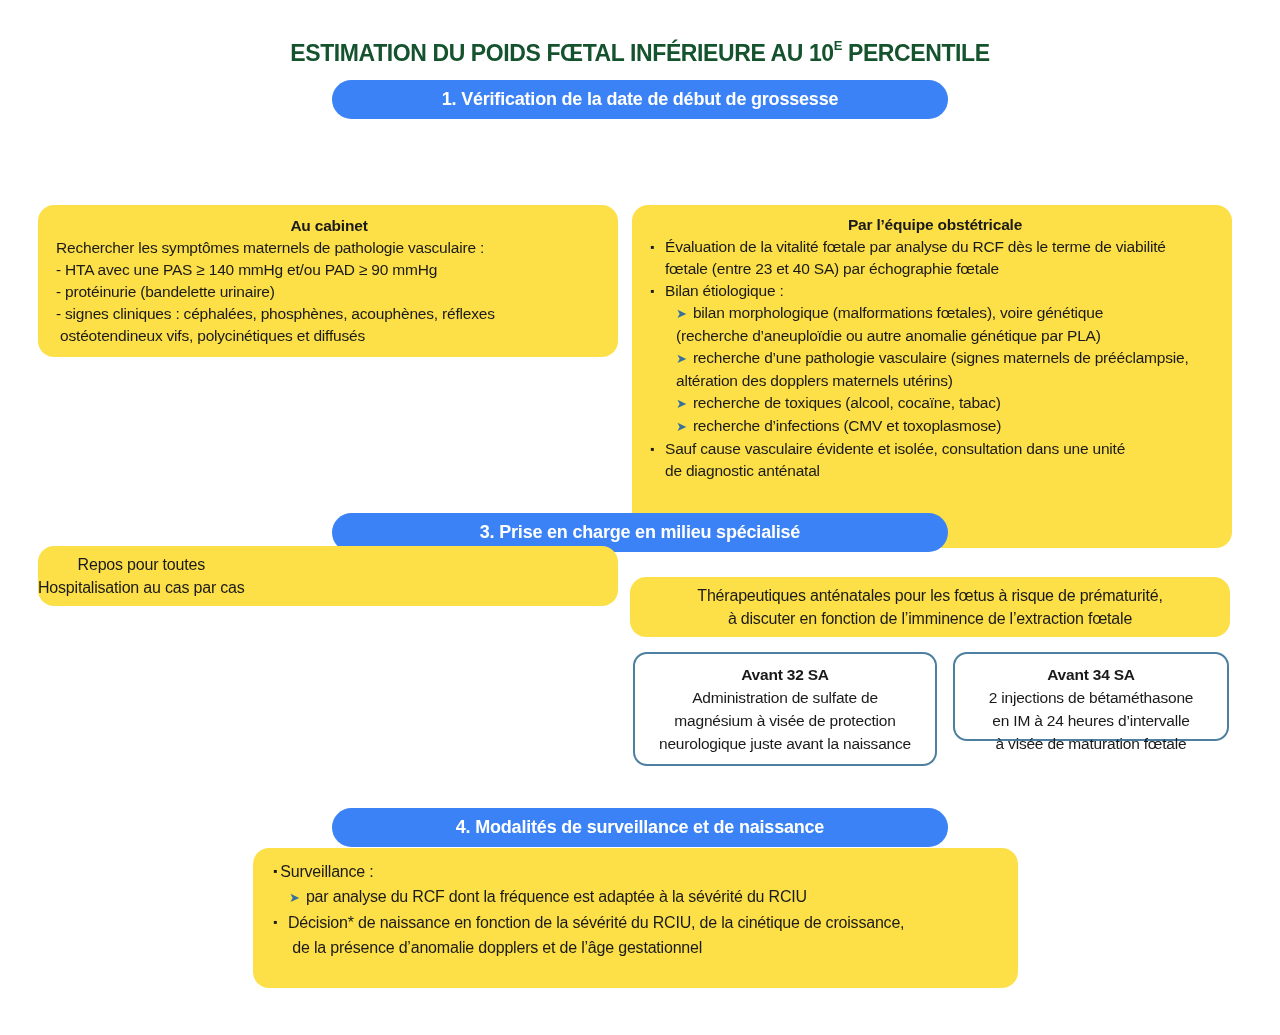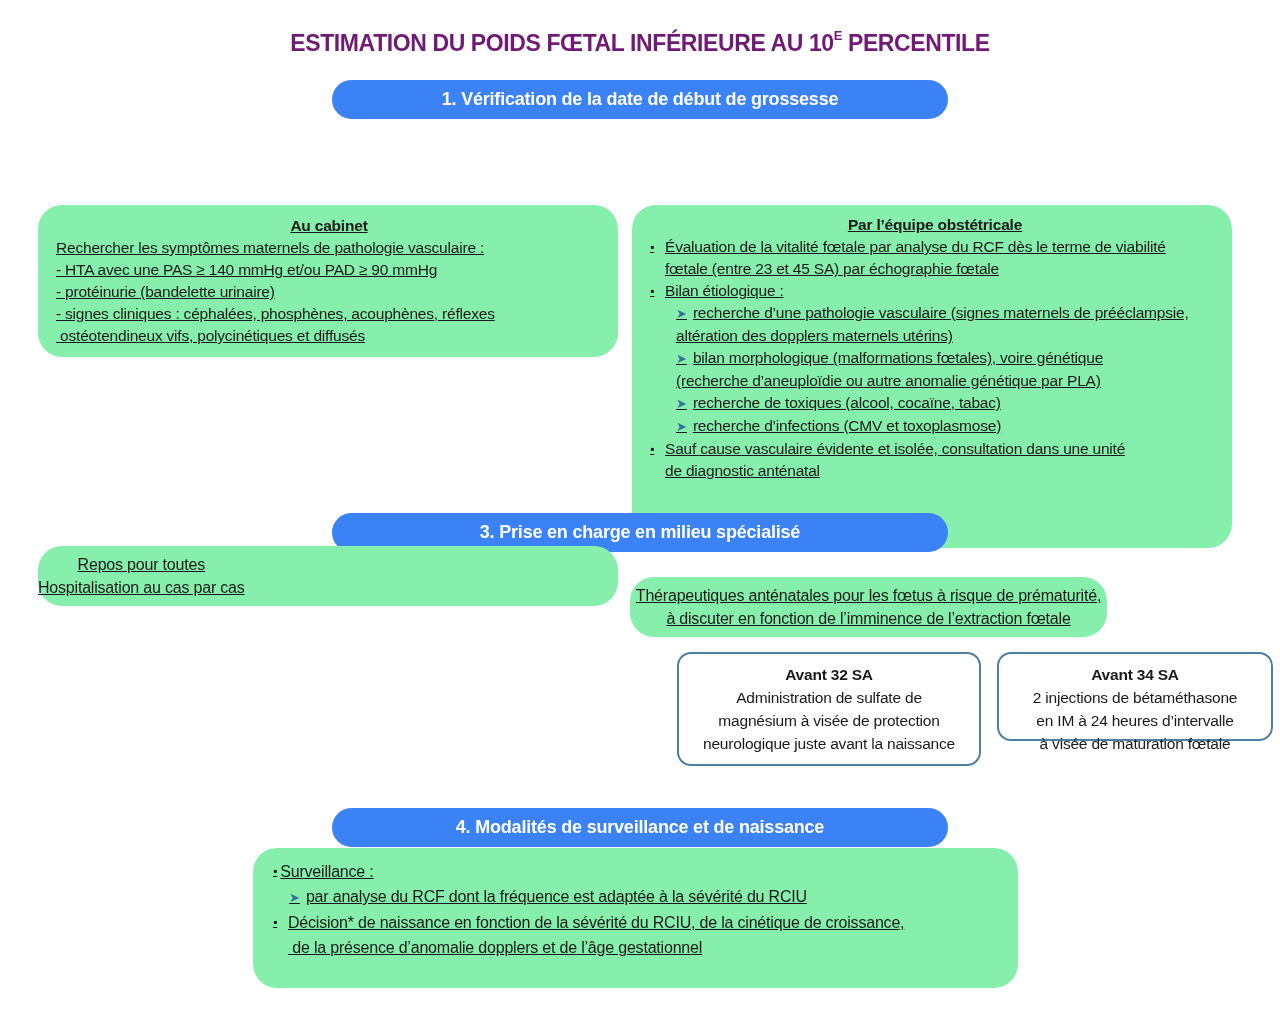--- a/index.html
+++ b/index.html
@@ -1,52 +1,52 @@
 <!DOCTYPE html>
 <html><head>
 <meta charset="utf-8">
 <style>
   html,body { margin:0; padding:0; background:#ffffff; }
   body { width:1280px; height:1035px; font-family:"Liberation Sans","DejaVu Sans",sans-serif; color:#1a1a1a; }
   .page { position:relative; width:1280px; height:1035px; overflow:hidden; }
 
-  .title { position:absolute; top:30px; left:0; width:1280px; margin:0; text-align:center;
-           font-size:23px; font-weight:700; letter-spacing:-0.4px; color:#701a75; }
+  .title { position:absolute; top:40px; left:0; width:1280px; margin:0; text-align:center;
+           font-size:23px; font-weight:700; letter-spacing:-0.4px; color:#14532d; }
   .title .sup { font-size:13px; vertical-align:top; position:relative; top:-2px; }
 
   .step-bar { position:absolute; left:332px; width:616px; height:39px; background:#3b82f6;
               border-radius:20px; color:#ffffff; font-weight:700; font-size:18px;
               display:flex; align-items:center; justify-content:center; letter-spacing:-0.2px; }
 
-  .soft-box { position:absolute; background:#86efac; border-radius:24px; box-sizing:border-box;text-decoration:underline; }
+  .soft-box { position:absolute; background:#fde047; border-radius:16px; box-sizing:border-box; }
 
   .box-title { font-weight:700; text-align:center; letter-spacing:-0.2px; }
   .txt { white-space:pre-wrap; letter-spacing:-0.2px; }
 
   .cabinet { left:38px; top:205px; width:580px; height:152px; padding:10px 16px 8px 18px;
              font-size:15.5px; line-height:22px; }
   .obst { left:632px; top:205px; width:600px; height:343px; padding:9px 12px 8px 18px;
           font-size:15.5px; line-height:22px; }
 
   .li { display:flex; align-items:flex-start; }
   .li .blt { flex:0 0 15px; font-size:12px; }
   .li.tight .blt { flex:0 0 auto; margin-right:3px; }
   .li .txt { flex:1 1 auto; }
 
   .arrow-line { display:block; padding-left:26px; }
   .arrow-line .arr { color:#36719B; font-size:13px; margin-right:6px; }
 
   .repos { left:38px; top:546px; width:580px; height:60px; display:flex; align-items:center;
            justify-content:flex-start; text-align:center; font-size:16px; line-height:23px; }
-  .thera { left:630px; top:577px; width:477px; height:60px; display:flex; align-items:center;
+  .thera { left:630px; top:577px; width:600px; height:60px; display:flex; align-items:center;
            justify-content:center; text-align:center; font-size:16px; line-height:23px; }
 
   .outline-box { position:absolute; background:#ffffff; border:2.5px solid #4C7FA0; border-radius:14px;
                  box-sizing:border-box; text-align:center; font-size:15.5px; line-height:23px;
-                 padding-top:9px;margin-left:44px; }
+                 padding-top:9px; }
   .avant32 { left:633px; top:652px; width:304px; height:114px; }
   .avant34 { left:953px; top:652px; width:276px; height:89px; }
 
   .surv { left:253px; top:848px; width:765px; height:140px; padding:11px 20px 8px 20px;
           font-size:16px; line-height:25px; }
   .surv .arrow-line { padding-left:16px; }
 </style>
 </head>
 <body>
 
@@ -63,30 +63,30 @@
 - protéinurie (bandelette urinaire)
 - signes cliniques : céphalées, phosphènes, acouphènes, réflexes
  ostéotendineux vifs, polycinétiques et diffusés</div>
   </div>
 
   <div class="soft-box obst">
     <div class="box-title">Par l’équipe obstétricale</div>
     <div class="li">
         <span class="blt">▪</span>
         <span class="txt">Évaluation de la vitalité fœtale par analyse du RCF dès le terme de viabilité
-fœtale (entre 23 et 45 SA) par échographie fœtale</span>
+fœtale (entre 23 et 40 SA) par échographie fœtale</span>
       </div>
     <div class="li">
         <span class="blt">▪</span>
         <span class="txt">Bilan étiologique :</span>
       </div>
+    <div class="arrow-line"><span class="arr">➤</span><span class="txt">bilan morphologique (malformations fœtales), voire génétique
+(recherche d’aneuploïdie ou autre anomalie génétique par PLA)</span></div>
     <div class="arrow-line"><span class="arr">➤</span><span class="txt">recherche d’une pathologie vasculaire (signes maternels de prééclampsie,
 altération des dopplers maternels utérins)</span></div>
-    <div class="arrow-line"><span class="arr">➤</span><span class="txt">bilan morphologique (malformations fœtales), voire génétique
-(recherche d’aneuploïdie ou autre anomalie génétique par PLA)</span></div>
     <div class="arrow-line"><span class="arr">➤</span><span class="txt">recherche de toxiques (alcool, cocaïne, tabac)</span></div>
     <div class="arrow-line"><span class="arr">➤</span><span class="txt">recherche d’infections (CMV et toxoplasmose)</span></div>
     <div class="li">
         <span class="blt">▪</span>
         <span class="txt">Sauf cause vasculaire évidente et isolée, consultation dans une unité
 de diagnostic anténatal</span>
       </div>
   </div>
 
   <div class="step-bar" style="top:513px;">3. Prise en charge en milieu spécialisé</div>

